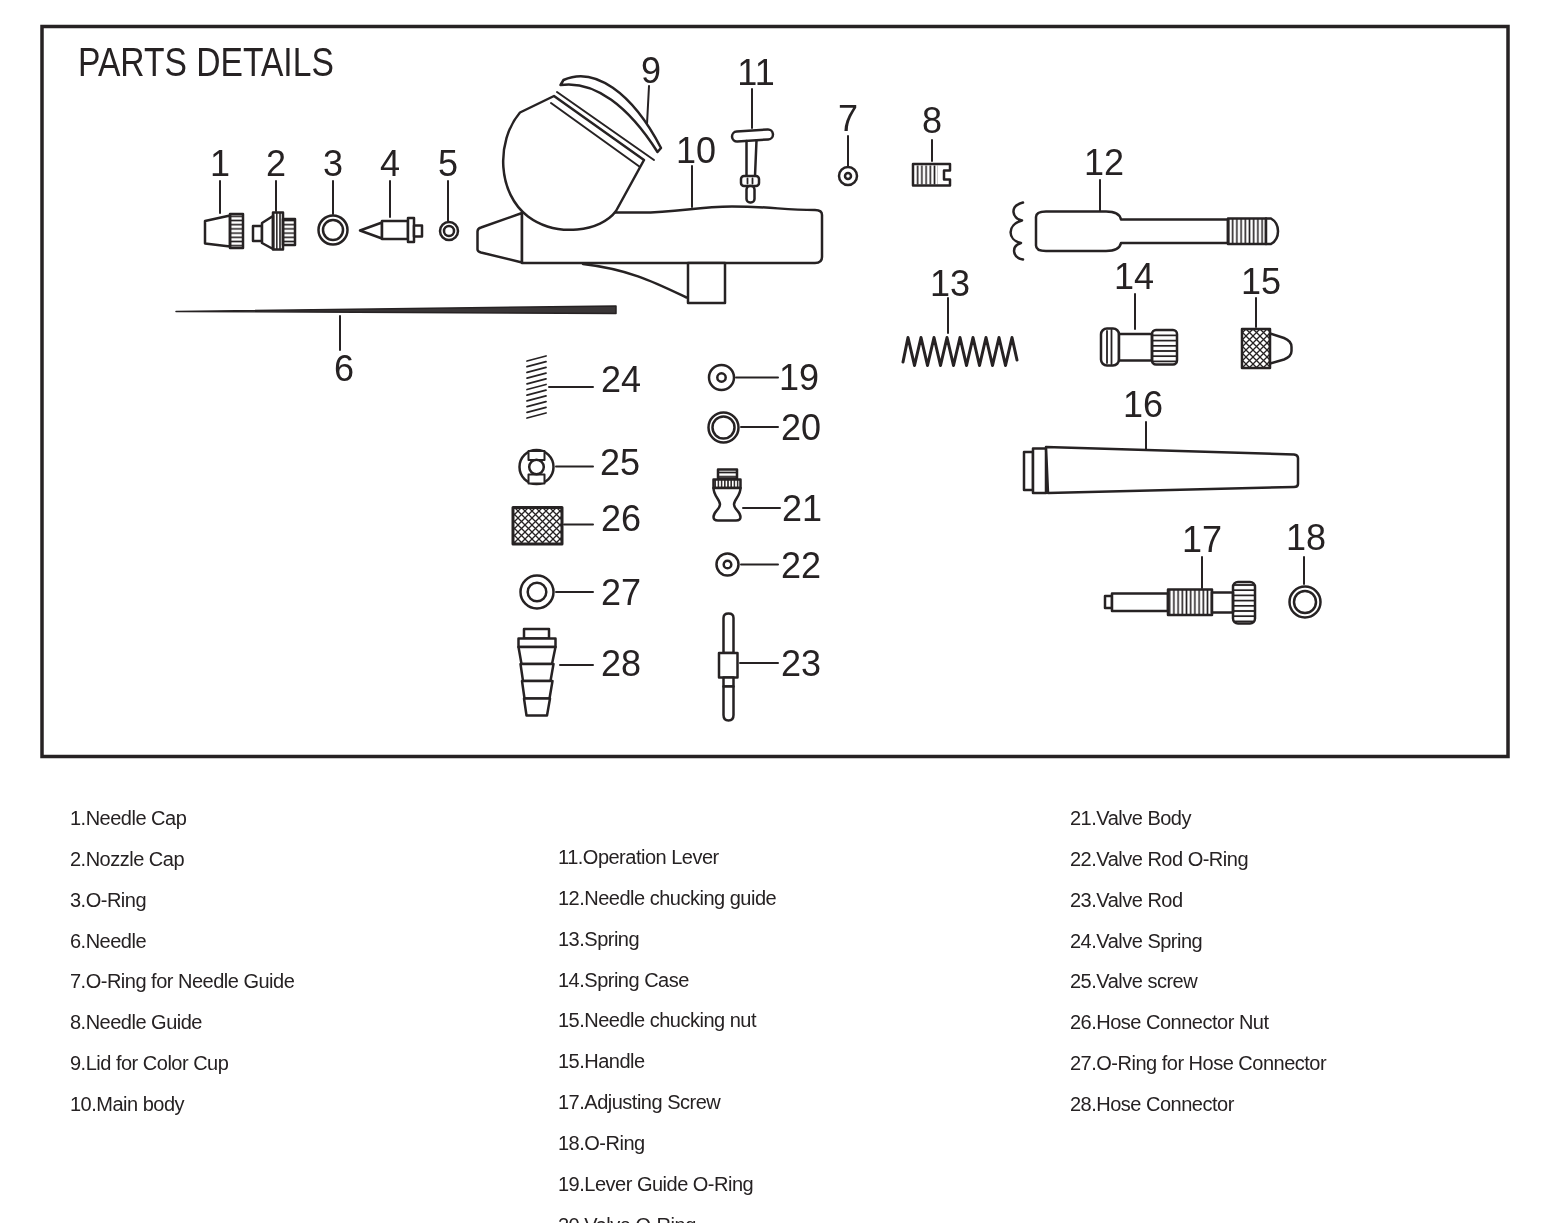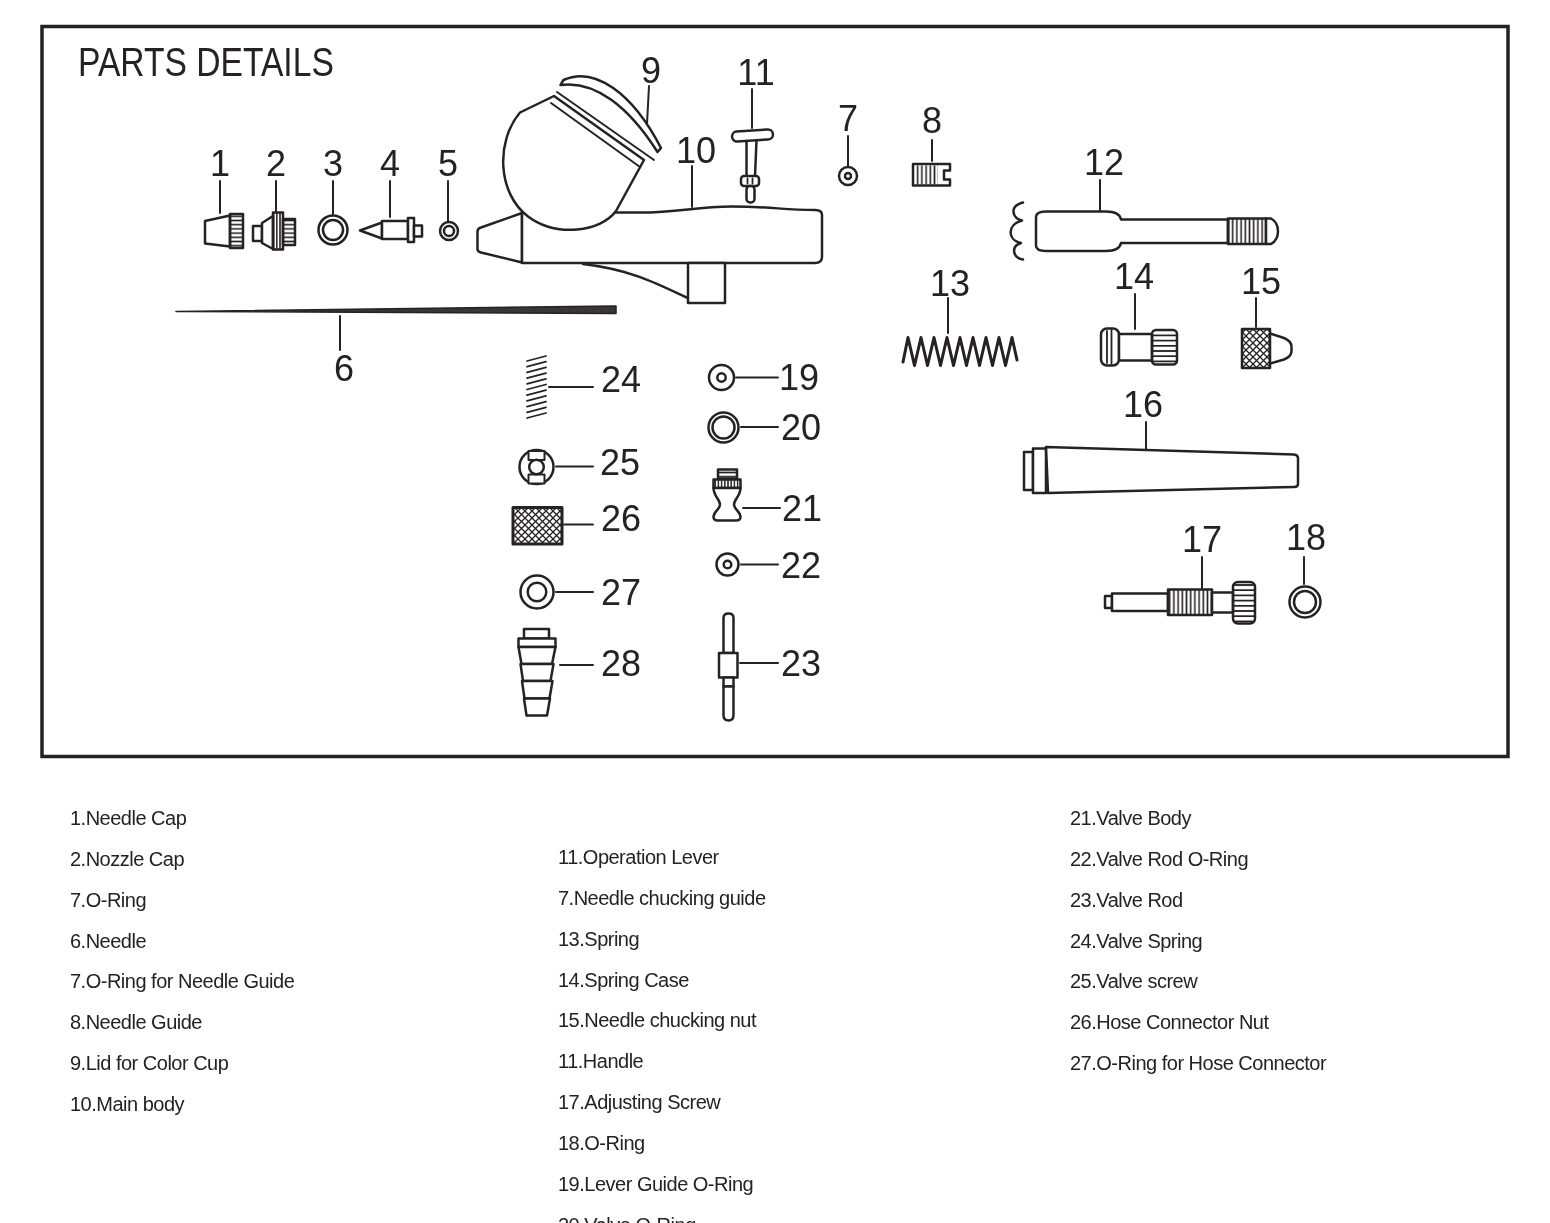--- a/index.html
+++ b/index.html
@@ -272,40 +272,41 @@
     <text x="620" y="475">25</text>
     <text x="621" y="531">26</text>
     <text x="621" y="605">27</text>
     <text x="621" y="676">28</text>
   </g>
 </svg>
 
 <ul class="legend-col" id="col1">
   <li>1.Needle Cap</li>
   <li>2.Nozzle Cap</li>
-  <li>7.O-Ring</li>
+  <li>3.O-Ring</li>
   <li>6.Needle</li>
   <li>7.O-Ring for Needle Guide</li>
   <li>8.Needle Guide</li>
   <li>9.Lid for Color Cup</li>
   <li>10.Main body</li>
 </ul>
 <ul class="legend-col" id="col2">
   <li>11.Operation Lever</li>
-  <li>7.Needle chucking guide</li>
+  <li>12.Needle chucking guide</li>
   <li>13.Spring</li>
   <li>14.Spring Case</li>
   <li>15.Needle chucking nut</li>
-  <li>11.Handle</li>
+  <li>15.Handle</li>
   <li>17.Adjusting Screw</li>
   <li>18.O-Ring</li>
   <li>19.Lever Guide O-Ring</li>
   <li>20.Valve O-Ring</li>
 </ul>
 <ul class="legend-col" id="col3">
   <li>21.Valve Body</li>
   <li>22.Valve Rod O-Ring</li>
   <li>23.Valve Rod</li>
   <li>24.Valve Spring</li>
   <li>25.Valve screw</li>
   <li>26.Hose Connector Nut</li>
   <li>27.O-Ring for Hose Connector</li>
+  <li>28.Hose Connector</li>
 </ul>
 
 </body></html>

